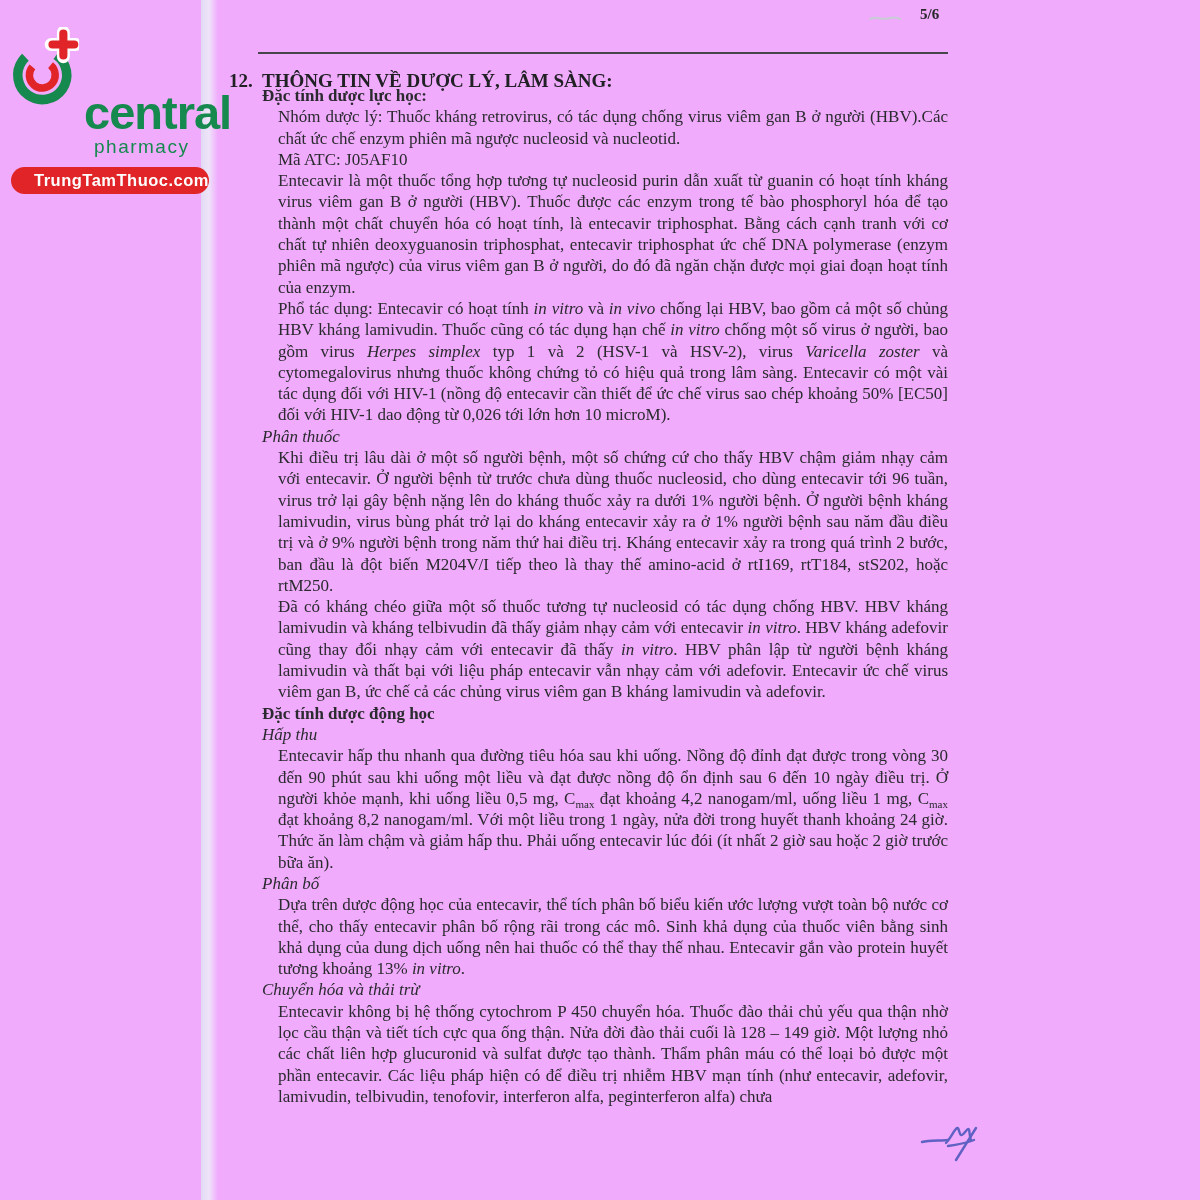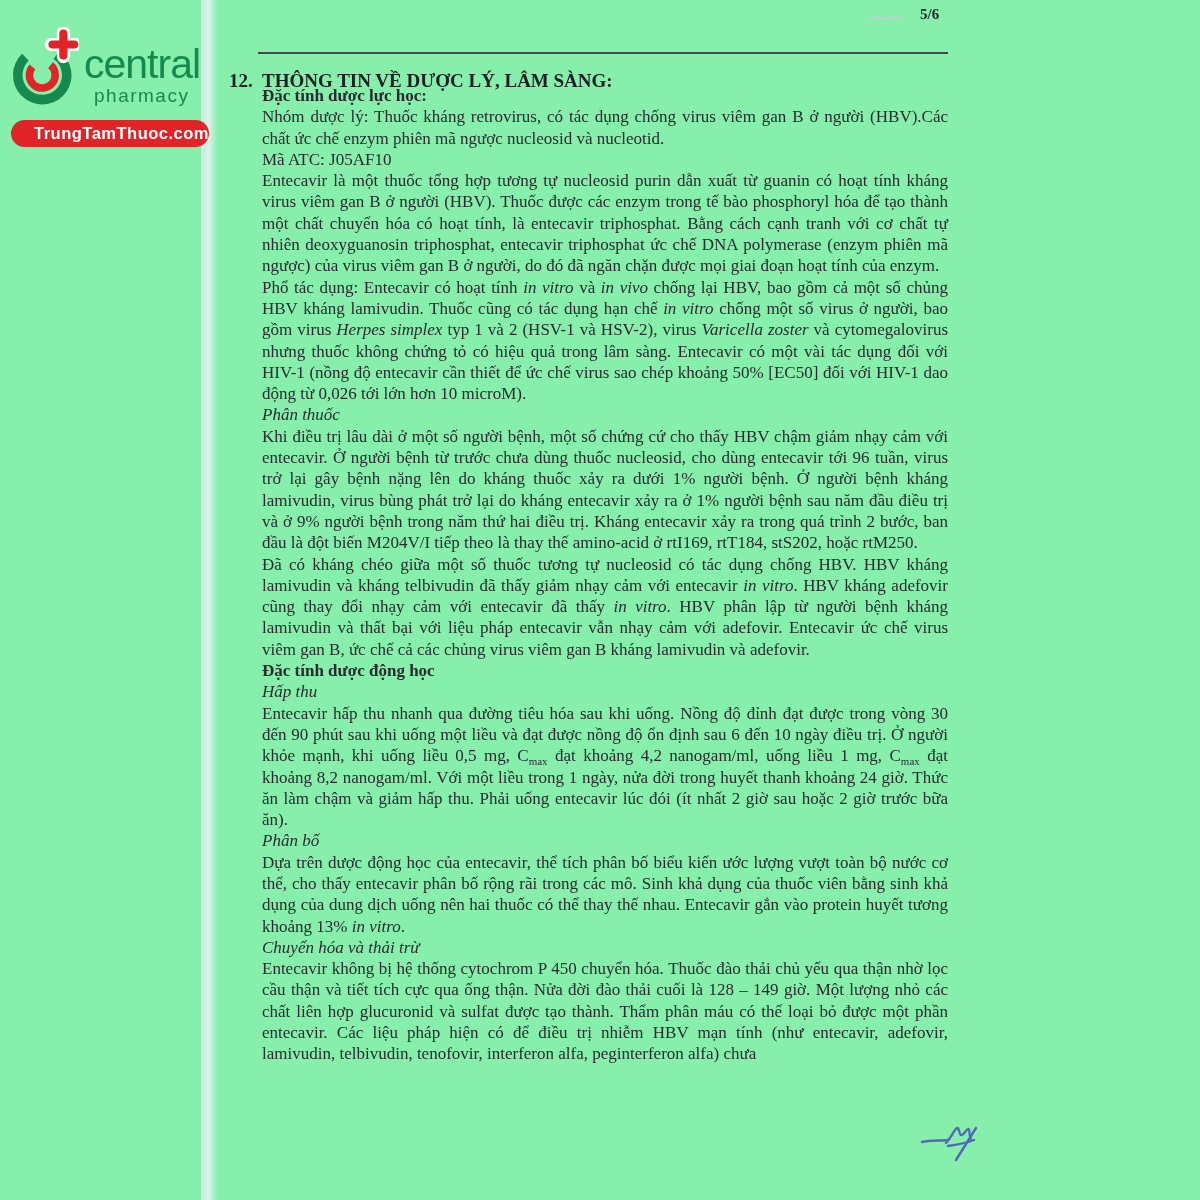--- a/index.html
+++ b/index.html
@@ -2,21 +2,21 @@
 <html style="--green: #16894e; --red: #e02427;"><head>
 <meta charset="utf-8">
 <style>
   html,body{margin:0;padding:0;}
   body{
     width:1200px;height:1200px;position:relative;overflow:hidden;
     background:#ffffff;
     font-family:"Liberation Serif","DejaVu Serif",serif;
   }
   
-  .sheet{position:absolute;inset:0;background:#86efac;}
+  .sheet{position:absolute;inset:0;background:#f0abfc;}
   .scan-edge{
     position:absolute;left:201px;top:0;width:17px;height:1200px;
     background:linear-gradient(90deg,#dde6f1 0%,#eef3f9 45%,rgba(255,255,255,0) 100%);
     opacity:.8;
   }
   .page-num{
     position:absolute;left:920px;top:6px;
     font-weight:bold;font-size:15px;color:#26262b;
   }
   .smudge{position:absolute;left:868px;top:12px;}
@@ -33,35 +33,36 @@
     font-weight:bold;font-size:19px;color:#202025;
     display:flex;
   }
   .sec-no{width:33px;flex:0 0 33px;}
   
   .content{
     position:absolute;left:262px;top:85px;width:686px;
     font-size:17px;line-height:21.3px;color:#2a2a2f;
   }
   .blk{margin:0;}
-  .blk.p{text-align:justify;}
+  .blk.p{text-align:justify;margin-left:16px;}
   .blk.h-bold{font-weight:bold;}
   .blk.h-italic{font-style:italic;}
   .content sub{font-size:11px;line-height:0;}
   
   .signature{position:absolute;left:918px;top:1116px;}
   
   .logo{position:absolute;left:11px;top:27px;width:202px;}
   .logo-row{display:flex;align-items:flex-start;}
   .logo-mark{width:68px;height:84px;flex:0 0 68px;}
   .logo-text{margin-left:5px;margin-top:17px;}
   .brand{
     font-family:"Liberation Sans","DejaVu Sans",sans-serif;
-    font-weight:normal;font-size:41px;line-height:1;letter-spacing:-1px;
+    font-weight:bold;font-size:47px;line-height:1;letter-spacing:-1px;
     color:var(--green,#16894e);
+    margin-top:45px;
   }
   .brand-sub{
     font-family:"Liberation Sans","DejaVu Sans",sans-serif;
     font-size:19px;line-height:1.15;letter-spacing:1.5px;margin-left:10px;
     color:var(--green,#16894e);
   }
   .logo-pill{
     margin-top:9px;width:198px;height:27px;border-radius:15px;
     background:var(--red,#e02427);
     color:#fff;text-align:right;

